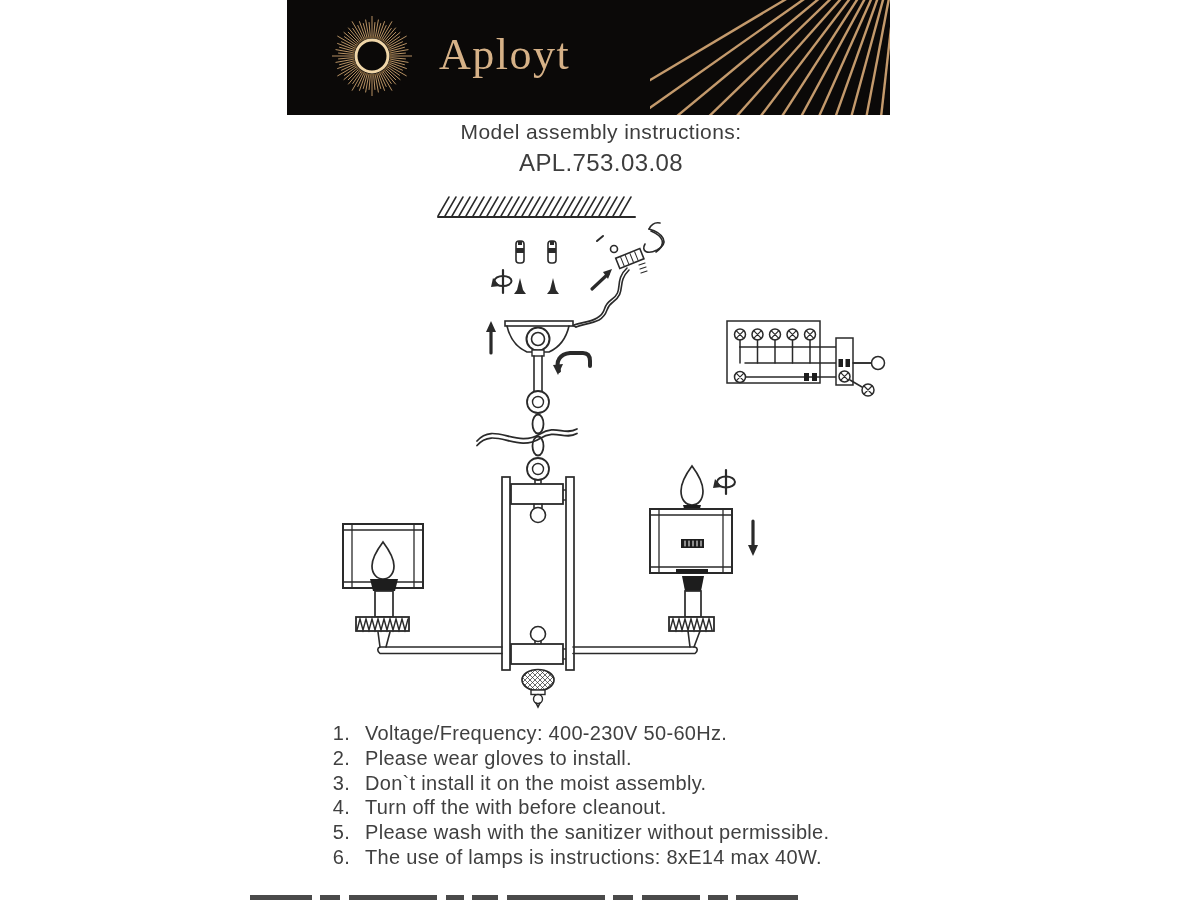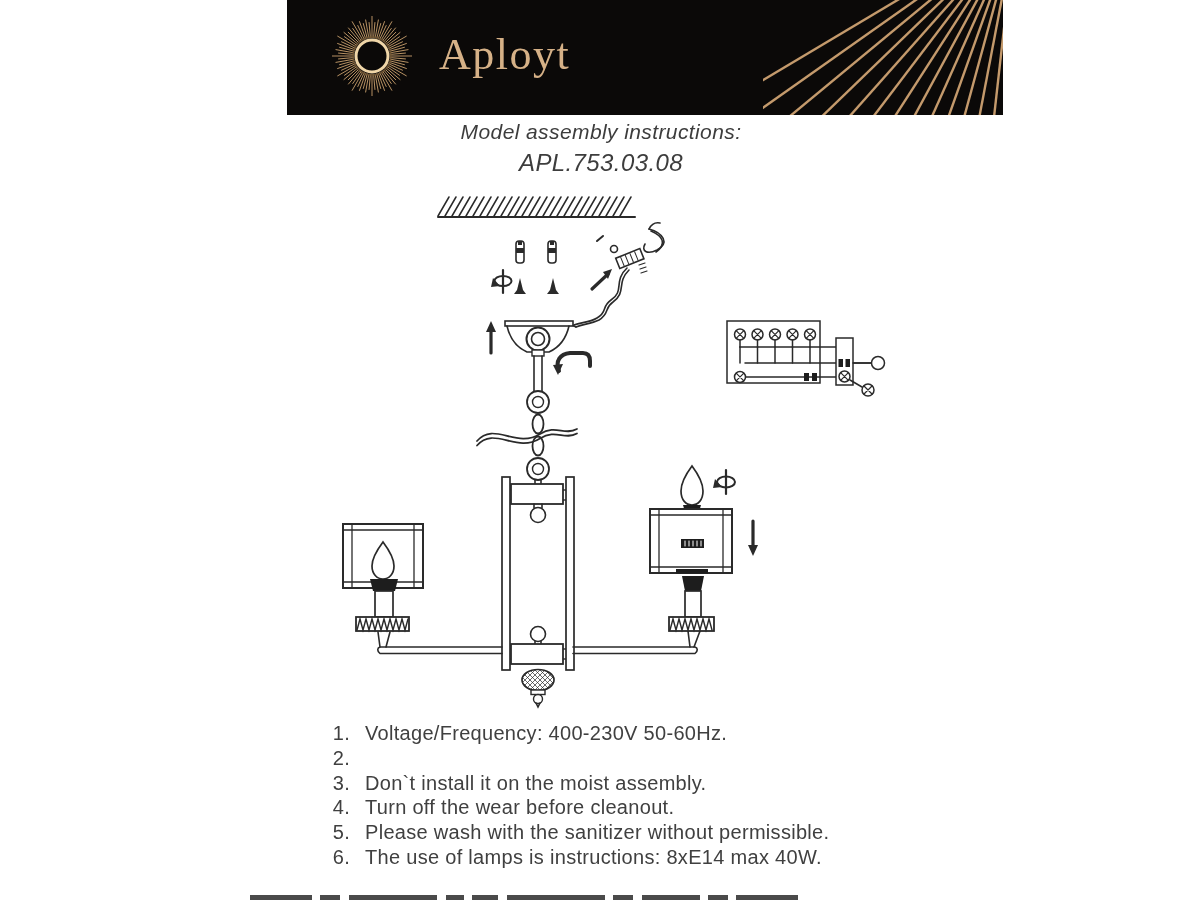--- a/index.html
+++ b/index.html
@@ -1,27 +1,27 @@
 <!DOCTYPE html>
 <html><head>
 <meta charset="utf-8">
 <style>
   html,body{margin:0;padding:0;}
   body{width:1200px;height:900px;position:relative;background:#ffffff;overflow:hidden;
        font-family:"Liberation Sans", sans-serif;}
   .abs{position:absolute;}
   
-  .banner{left:287px;top:0;width:716px;height:115px;background:#0b0908;overflow:hidden;}
+  .banner{left:287px;top:0;width:603px;height:115px;background:#0b0908;overflow:hidden;}
   .logo-svg{position:absolute;left:30px;top:0px;}
   .wordmark{position:absolute;left:152px;top:50%;transform:translateY(-56%);
             font-family:"Liberation Serif", serif;font-size:44px;font-weight:400;
             letter-spacing:1.5px;color:#d6b187;}
   .fan-svg{position:absolute;right:0;top:0;}
   
-  .heading{left:287px;top:120px;width:628px;text-align:center;color:#3d3d3d;font-style:italic;}
+  .heading{left:287px;top:120px;width:628px;text-align:center;color:#3d3d3d;}
   .heading .line1{font-size:21px;letter-spacing:0.4px;}
   .heading .line2{font-size:24px;letter-spacing:0.4px;margin-top:5px;}
   
   .diagram{left:0;top:0;width:1200px;height:900px;}
   
   .instructions{left:326px;top:721px;color:#404040;}
   .row{display:flex;line-height:24.8px;font-size:20px;letter-spacing:0.3px;}
   .row .num{width:24px;text-align:right;}
   .row .txt{margin-left:15px;}
   
@@ -368,28 +368,29 @@
   </g>
 </svg>
 
 <div class="abs instructions">
   <div class="row">
       <span class="num">1.</span>
       <span class="txt">Voltage/Frequency: 400-230V 50-60Hz.</span>
     </div>
   <div class="row">
       <span class="num">2.</span>
+      <span class="txt">Please wear gloves to install.</span>
     </div>
   <div class="row">
       <span class="num">3.</span>
       <span class="txt">Don`t install it on the moist assembly.</span>
     </div>
   <div class="row">
       <span class="num">4.</span>
-      <span class="txt">Turn off the wear before cleanout.</span>
+      <span class="txt">Turn off the with before cleanout.</span>
     </div>
   <div class="row">
       <span class="num">5.</span>
       <span class="txt">Please wash with the sanitizer without permissible.</span>
     </div>
   <div class="row">
       <span class="num">6.</span>
       <span class="txt">The use of lamps is instructions: 8xE14 max 40W.</span>
     </div>
 </div>

